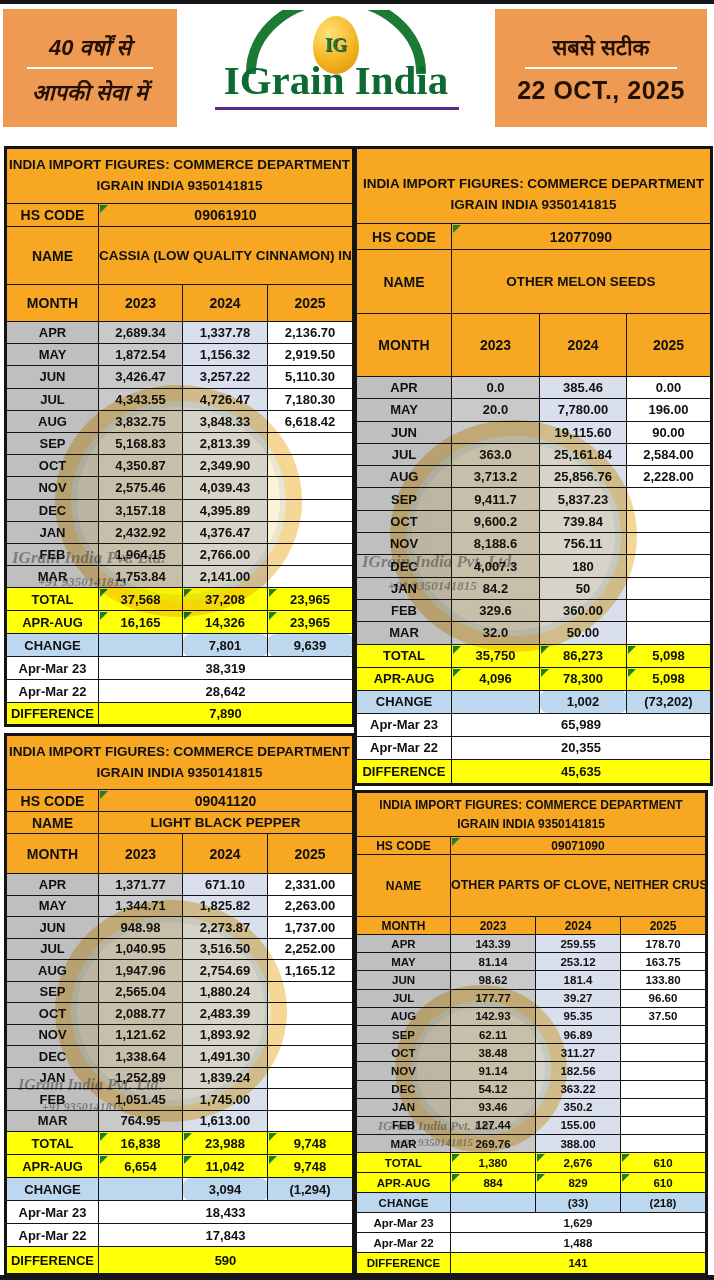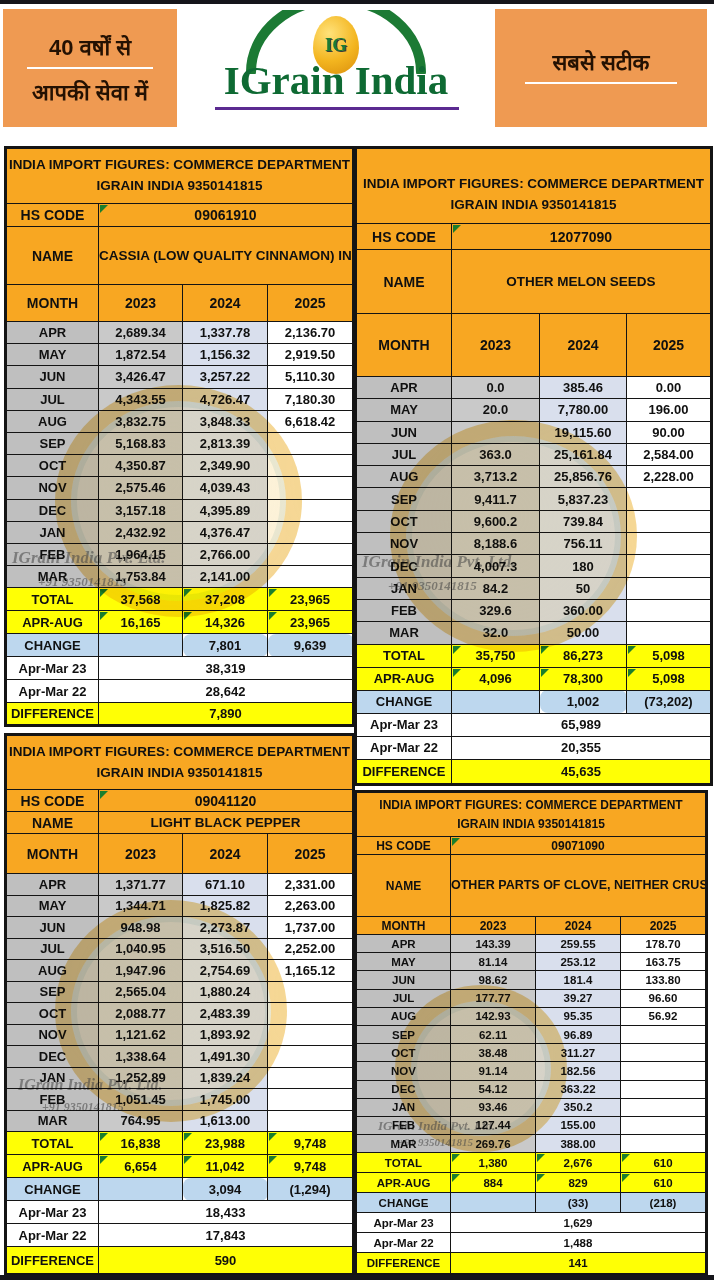--- a/index.html
+++ b/index.html
@@ -8,21 +8,21 @@
     font-family:"Liberation Sans", sans-serif;overflow:hidden;box-sizing:border-box;
   }
   body::before{content:"";position:absolute;top:0;left:0;width:714px;height:4px;background:#15151a;z-index:9;}
   body::after{content:"";position:absolute;bottom:0;left:0;width:714px;height:5px;background:#15151a;z-index:9;}
 
   
   .hdr-box{
     position:absolute;background:#EF9A52;display:flex;flex-direction:column;
     align-items:center;justify-content:center;color:#241102;text-align:center;
   }
-  #hdr-left{left:3px;top:9px;width:174px;height:118px;}
+  #hdr-left{left:3px;top:9px;width:174px;height:118px;font-style:italic;}
   #hdr-right{left:495px;top:9px;width:212px;height:118px;}
   .hdr-line1{font-weight:bold;font-size:22px;}
   .hdr-divider{width:72%;height:2px;background:#ffffff;margin:6px 0 7px 0;}
   .hdr-line2{font-weight:bold;font-size:22px;}
   #hdr-right .hdr-line2{font-size:25px;letter-spacing:.5px;}
   #hdr-center{position:absolute;left:177px;top:0;width:318px;height:132px;background:#ffffff;}
   #logo-arch{position:absolute;left:62px;top:10px;width:194px;height:64px;}
   #logo-egg{
     position:absolute;left:136px;top:16px;width:46px;height:58px;border-radius:50% 50% 50% 50%/55% 55% 45% 45%;
     background:radial-gradient(circle at 35% 30%, #ffe27a 0%, #f3b51f 55%, #d98d0c 100%);
@@ -96,20 +96,21 @@
     <path d="M12 62 A 85 72 0 0 1 182 62" fill="none" stroke="#1c7a34" stroke-width="10" stroke-linecap="round"></path>
   </svg>
   <div id="logo-egg">IG</div>
   <div id="brand-text">IGrain India</div>
   <div id="brand-underline"></div>
 </div>
 
 <div class="hdr-box" id="hdr-right">
   <div class="hdr-line1">सबसे सटीक</div>
   <div class="hdr-divider"></div>
+  <div class="hdr-line2">22 OCT., 2025</div>
 </div>
 
 <div class="tbl-host" style="left: 4px; top: 146px; width: 348px;">
     <table class="tbl tt0" style="width:348px">
       <colgroup>
         <col style="width:93px">
         <col style="width:84px">
         <col style="width:85px">
         <col style="width:86px">
       </colgroup>
@@ -557,21 +558,21 @@
         <tr style="height:18.2px;font-size:11.5px">
           <td class="mon">JUL</td>
           <td class="c23">177.77</td>
           <td class="c24">39.27</td>
           <td class="c25">96.60</td>
         </tr>
         <tr style="height:18.2px;font-size:11.5px">
           <td class="mon">AUG</td>
           <td class="c23">142.93</td>
           <td class="c24">95.35</td>
-          <td class="c25">56.92</td>
+          <td class="c25">37.50</td>
         </tr>
         <tr style="height:18.2px;font-size:11.5px">
           <td class="mon">SEP</td>
           <td class="c23">62.11</td>
           <td class="c24">96.89</td>
           <td class="c25"></td>
         </tr>
         <tr style="height:18.2px;font-size:11.5px">
           <td class="mon">OCT</td>
           <td class="c23">38.48</td>

